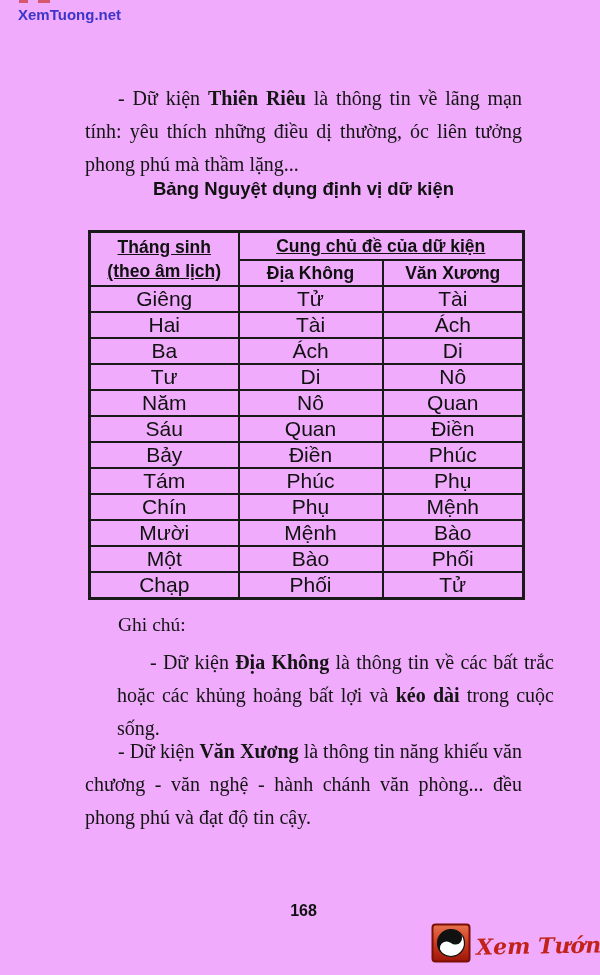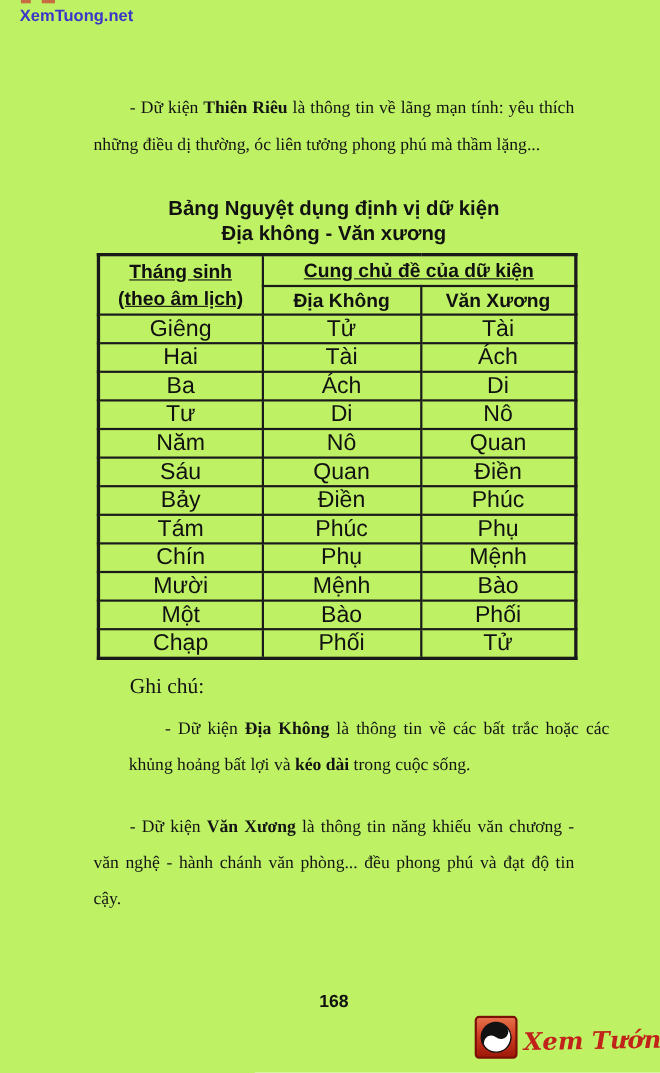--- a/index.html
+++ b/index.html
@@ -1,39 +1,39 @@
 <!DOCTYPE html>
 <html><head>
 <meta charset="utf-8">
 <style>
   html,body{margin:0;padding:0;}
   body{background:#ffffff;}
   .page{
     position:relative;
     width:600px;height:975px;
-    background:#bef264;
+    background:#f0abfc;
     overflow:hidden;
     font-family:"Liberation Serif", serif;
     color:#1b1b1b;
   }
   
   .top-logo{
     position:absolute;left:18px;top:6px;
     font-family:"Liberation Sans", sans-serif;
     font-weight:bold;font-size:15px;
     color:#3c35c8;
   }
   .edge-artifact{position:absolute;background:#c33;opacity:.7;}
   .ea1{left:19px;top:0;width:9px;height:3px;}
   .ea2{left:38px;top:0;width:12px;height:3px;}
 
   
   .copy{
     position:absolute;left:85px;width:437px;
-    font-size:16px;line-height:33px;
+    font-size:20px;line-height:33px;
     text-align:justify;text-indent:33px;
     color:#141414;
   }
   .copy b{font-weight:bold;}
   .p-intro{top:82px;}
   .note-label{position:absolute;left:118px;top:614px;font-size:19.5px;color:#141414;}
   .p-note1{top:646px;margin-left:32px;}
   .p-note2{top:735px;}
 
   
@@ -93,21 +93,20 @@
 
   <div class="edge-artifact ea1"></div>
   <div class="edge-artifact ea2"></div>
 
   <div class="top-logo">XemTuong.net</div>
 
   <div class="copy p-intro"><span>- Dữ kiện </span><b>Thiên Riêu</b><span> là thông tin về lãng mạn tính: yêu thích những điều dị thường, óc liên tưởng phong phú mà thầm lặng...</span></div>
 
   <div class="tbl-title">
     <div>Bảng Nguyệt dụng định vị dữ kiện</div>
-    <div>Địa không - Văn xương</div>
   </div>
 
   <table class="matrix">
     <colgroup>
         <col class="c1">
         <col class="c2">
         <col class="c3">
       </colgroup>
     <thead>
       <tr class="hrow1">

